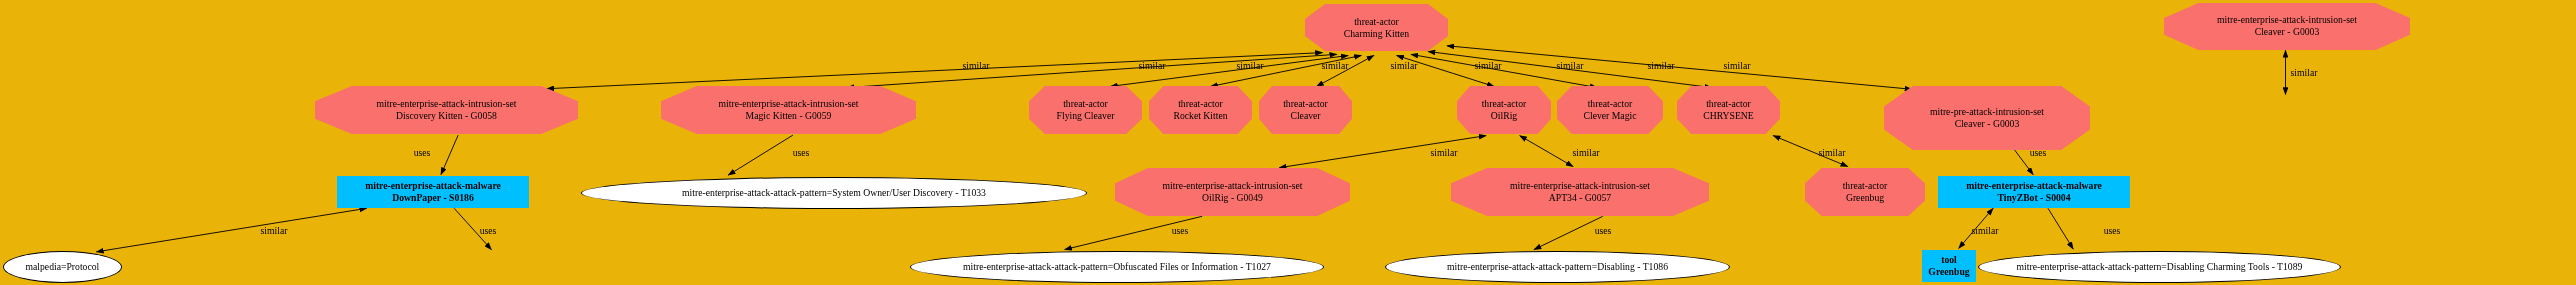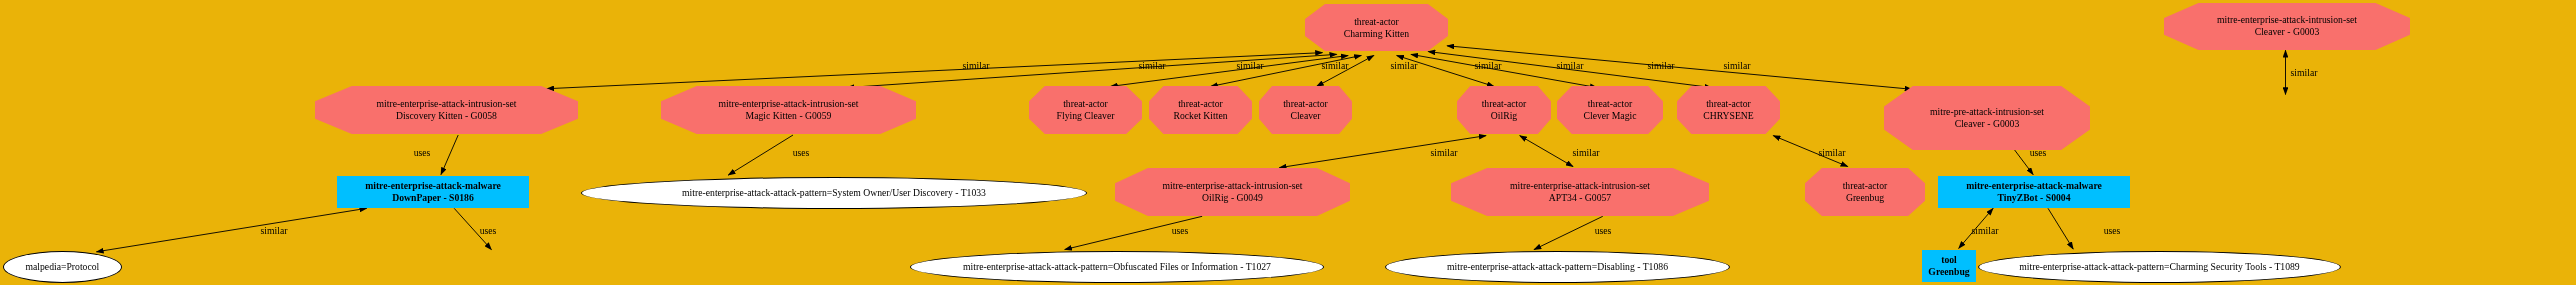--- a/index.html
+++ b/index.html
@@ -127,21 +127,21 @@
     <span>mitre-enterprise-attack-attack-pattern=Obfuscated Files or Information - T1027</span>
   </div>
   <div class="node ell" style="left:1385px;top:251px;width:343px;height:30px">
     <span>mitre-enterprise-attack-attack-pattern=Disabling - T1086</span>
   </div>
   <div class="node box" style="left:1922px;top:250px;width:54px;height:32px">
     <span>tool</span>
     <span>Greenbug</span>
   </div>
   <div class="node ell" style="left:1978px;top:251px;width:361px;height:30px">
-    <span>mitre-enterprise-attack-attack-pattern=Charming Security Tools - T1089</span>
+    <span>mitre-enterprise-attack-attack-pattern=Disabling Charming Tools - T1089</span>
   </div>
 
   <div class="elabel" style="left:976px;top:65px">similar</div>
   <div class="elabel" style="left:1152px;top:65px">similar</div>
   <div class="elabel" style="left:1250px;top:65px">similar</div>
   <div class="elabel" style="left:1335px;top:65px">similar</div>
   <div class="elabel" style="left:1404px;top:65px">similar</div>
   <div class="elabel" style="left:1488px;top:65px">similar</div>
   <div class="elabel" style="left:1570px;top:65px">similar</div>
   <div class="elabel" style="left:1661px;top:65px">similar</div>

